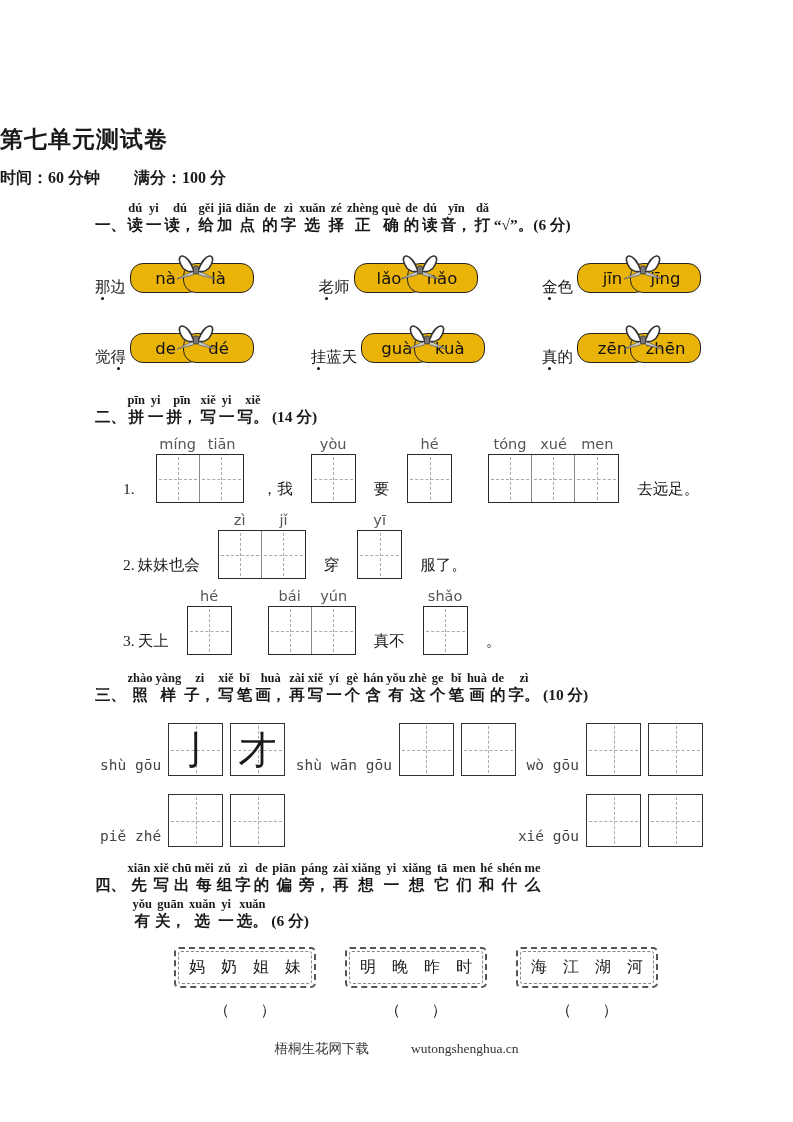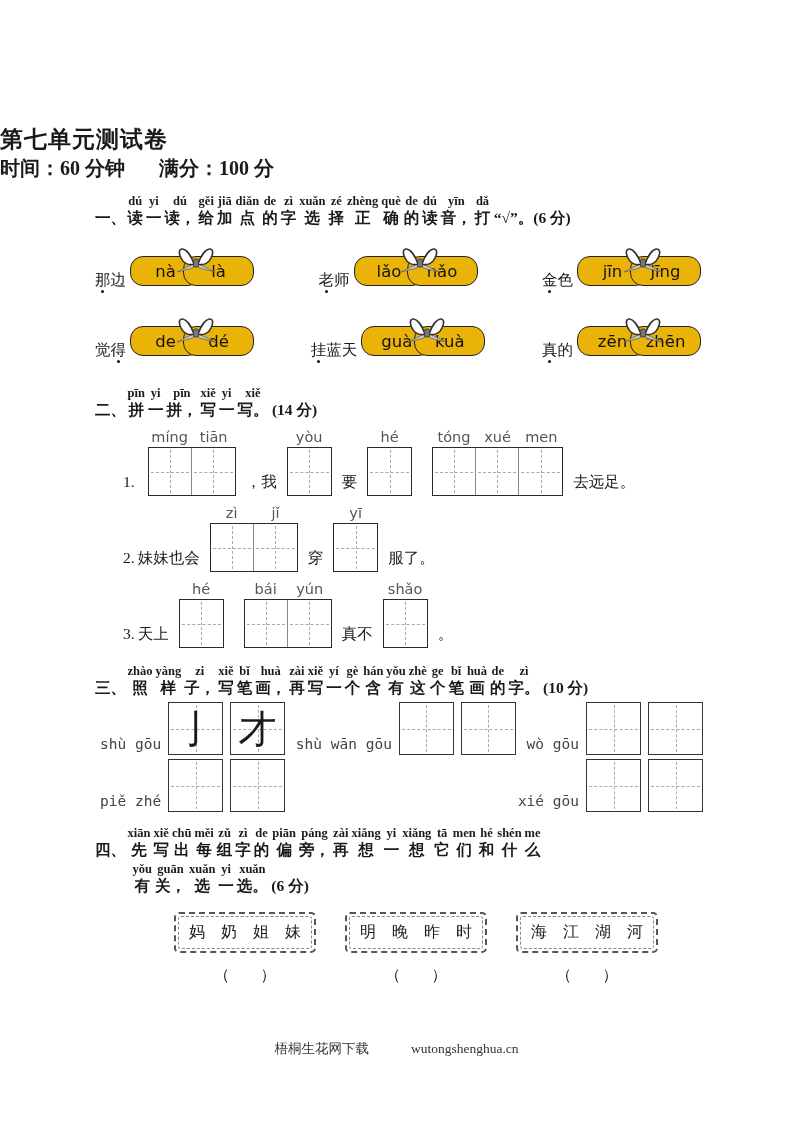--- a/index.html
+++ b/index.html
@@ -1,20 +1,20 @@
 <!DOCTYPE html>
 <html><head>
 <meta charset="utf-8">
 <style>
   html,body{margin:0;padding:0;background:#fff;}
   body{width:793px;height:1122px;overflow:hidden;font-family:"Liberation Serif",serif;color:#1a1a1a;position:relative;}
   .page{position:relative;width:793px;height:1122px;box-sizing:border-box;padding:124px 80px 0 95px;}
   .centerblock{width:793px;margin-left:-95px;text-align:left;}
   .title{font-size:23px;font-weight:bold;letter-spacing:1px;}
-  .meta{font-size:20px;font-weight:bold;margin-top:0;}
+  .meta{font-size:16px;font-weight:bold;margin-top:13px;}
   .meta .gap{display:inline-block;width:34px;}
   .section{font-size:19px;font-weight:bold;margin-top:13px;}
 
   
   .ruby-line{display:flex;align-items:flex-end;font-weight:bold;flex-wrap:nowrap;}
   .rb{display:inline-flex;flex-direction:column;align-items:center;margin:0 1.5px;}
   .py{font-size:12.5px;line-height:14px;white-space:nowrap;}
   .zi{font-size:15.5px;line-height:20px;white-space:nowrap;}
   .qnum,.qsuffix{font-size:15.5px;line-height:20px;white-space:nowrap;}
   .qsuffix{margin-left:2px;}
@@ -35,31 +35,31 @@
   .pill.left{left:0;width:71px;}
   .pill.right{right:8px;width:71px;}
   .pill span{font-family:"DejaVu Sans",sans-serif;font-size:16.5px;color:#111;}
   .bfly{position:absolute;left:50%;top:0;transform:translateX(-50%);width:46px;height:34px;z-index:2;}
 
   
   .q2block{margin-left:28px;}
   .q2sent{display:flex;align-items:flex-end;margin-top:9px;}
   .snum{font-size:15.5px;line-height:22px;margin-right:3px;padding-bottom:3px;}
   .stext{font-size:15.5px;line-height:22px;padding-bottom:3px;white-space:pre;}
-  .wgrid{display:inline-flex;flex-direction:column;margin:0 10px;}
+  .wgrid{display:inline-flex;flex-direction:column;margin:0 18px;}
   .pys{display:flex;margin-bottom:1px;}
   .pys span{flex:1;text-align:center;font-family:"DejaVu Sans",sans-serif;font-size:14.5px;color:#555;line-height:17px;}
   .cells{display:flex;border:1.6px solid #2a2a2a;background:#fff;}
   .cell{width:43px;height:47px;position:relative;border-right:1px solid #888;box-sizing:border-box;}
   .cell:last-child{border-right:none;}
   .cell::before{content:"";position:absolute;left:2px;right:2px;top:50%;border-top:1px dashed #aaa;}
   .cell::after{content:"";position:absolute;top:2px;bottom:2px;left:50%;border-left:1px dashed #aaa;}
 
   
-  .q3row{display:flex;justify-content:space-between;margin-top:4px;margin-left:5px;padding-right:10px;}
+  .q3row{display:flex;justify-content:space-between;margin-top:18px;margin-left:5px;padding-right:10px;}
   .q3group{display:flex;align-items:flex-end;}
   .q3label{font-family:"DejaVu Sans Mono",monospace;font-size:14.5px;color:#444;line-height:18px;margin-bottom:2px;white-space:nowrap;}
   .q3cell{width:55px;height:53px;border:1.6px solid #333;position:relative;margin-left:7px;background:#fff;box-sizing:border-box;display:flex;align-items:center;justify-content:center;}
   .q3cell::before{content:"";position:absolute;left:2px;right:2px;top:50%;border-top:1px dashed #aaa;}
   .q3cell::after{content:"";position:absolute;top:2px;bottom:2px;left:50%;border-left:1px dashed #aaa;}
   .q3char{font-size:38px;line-height:1;position:relative;z-index:1;}
 
   
   .q4row{display:flex;justify-content:center;margin-top:16px;padding:0 14px 0 38px;gap:29px;}
   .q4col{display:flex;flex-direction:column;align-items:center;}

